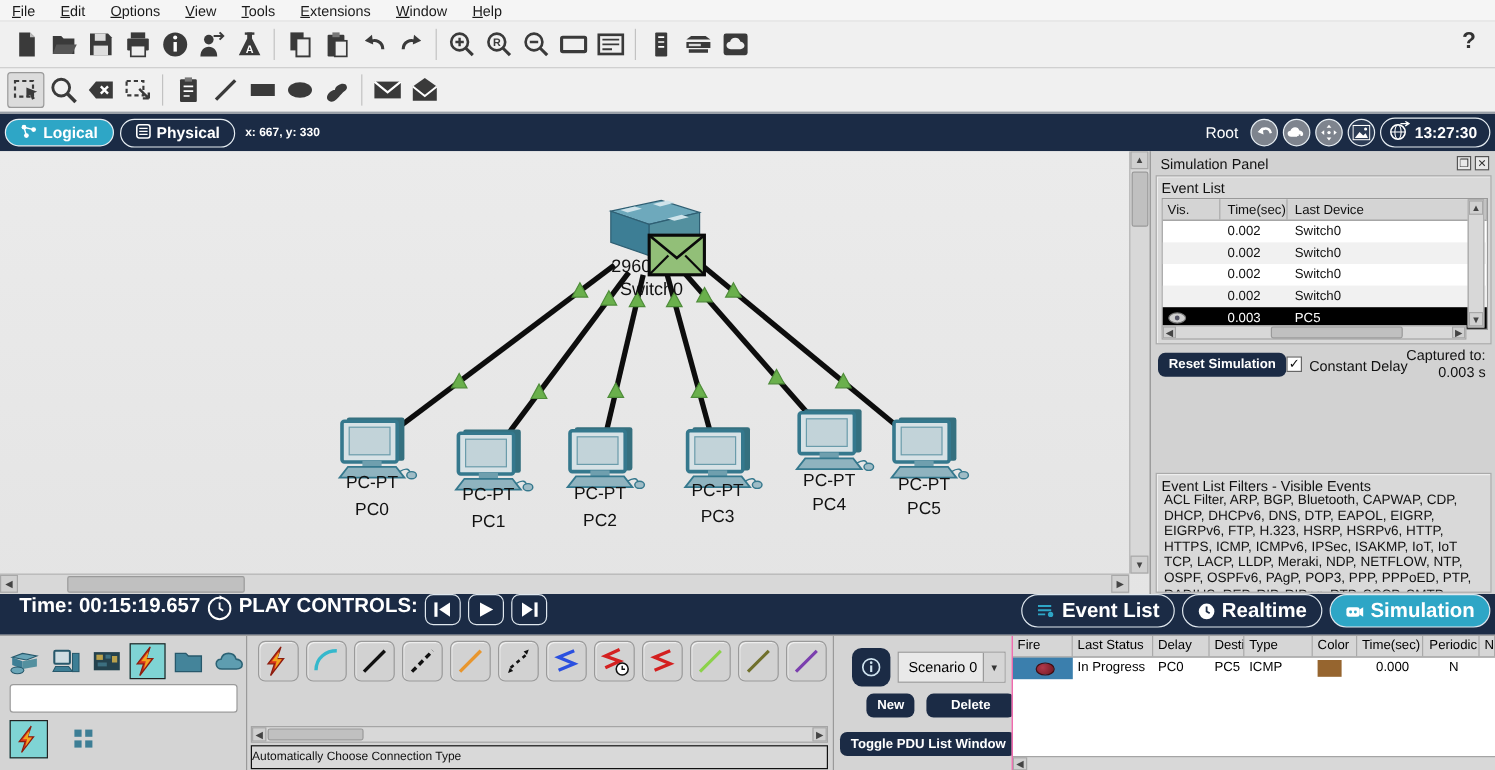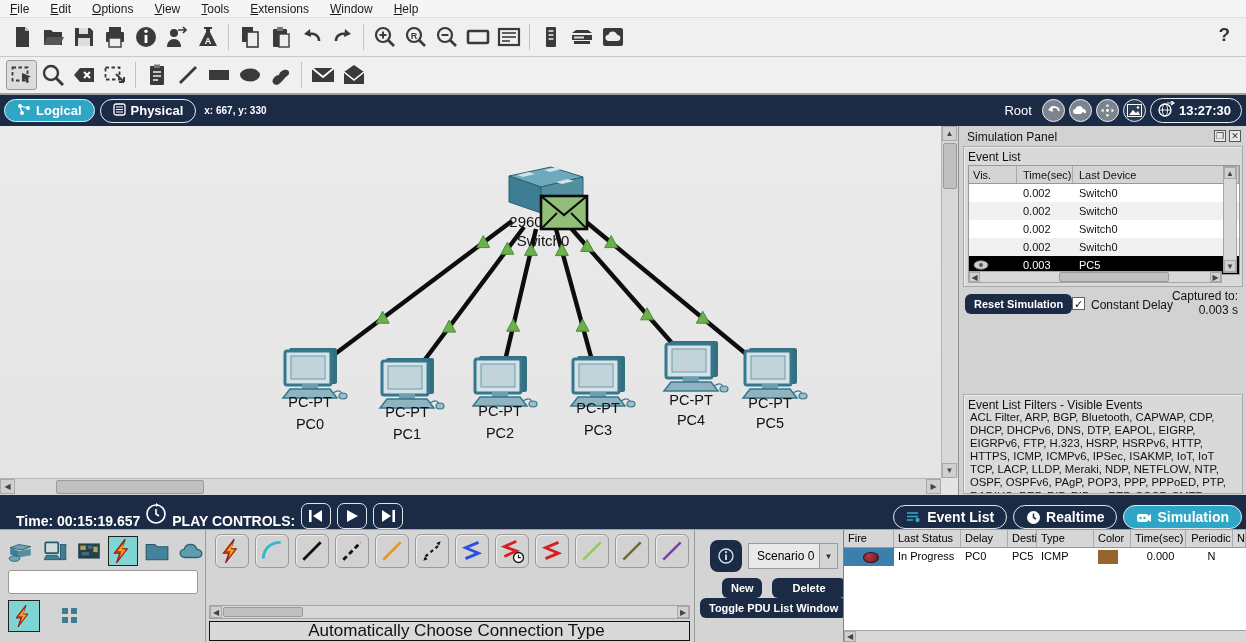--- a/index.html
+++ b/index.html
@@ -69,40 +69,40 @@
   .play-btn { width:30px; height:28px; background:#1b2b45; border-radius:5px; margin:0 2px;
               display:inline-flex; align-items:center; justify-content:center; }
   .play-btn.hl { background:#2ea6c6; box-shadow:0 0 0 2px #bfe6f0; }
   .slider-track { position:absolute; left:6px; right:6px; height:4px; background:#bbb;
                   border:1px solid #999; border-radius:2px; }
   .slider-handle { position:absolute; width:16px; height:14px; background:#e3e3e3; border:1px solid #888;
                    border-radius:4px; top:-6px; }
   #filters-text { position:absolute; left:6px; top:16px; width:268px; font-size:11.3px; line-height:13.1px; color:#111; }
 
   
-  #statusbar { height:34px; background:#1b2b45; display:flex; align-items:flex-end; color:#fff; font-size:14px; }
+  #statusbar { height:34px; background:#1b2b45; display:flex; align-items:flex-start; color:#fff; font-size:17px; }
   #sb-time { margin-left:16px; font-weight:bold; }
   .sb-sq-btn { width:30px; height:26px; border:1.5px solid #dfe7ee; border-radius:7px; margin:0 3px;
                display:flex; align-items:center; justify-content:center; }
   .sb-pill { display:flex; align-items:center; gap:5px; border:1.5px solid #dfe7ee; border-radius:14px;
              padding:3px 12px; font-weight:bold; margin-left:6px; white-space:nowrap; }
   .sb-pill.cyan-bg { background:#2ea6c6; }
 
   
   #bottombar { height:113px; position:relative; background:#d4d4d4; border-top:1px solid #a0a0a0; }
   .pal-icon { width:30px; height:30px; display:flex; align-items:center; justify-content:center; }
   .pal-icon.sel { background:#7fd4d4; border:1px solid #222; }
   #pal-search { position:absolute; left:8px; top:40px; width:190px; height:24px; border:1px solid #9a9a9a;
                 border-radius:3px; background:#fff; font-family:inherit; font-size:12px; padding:0 6px; }
   .vdiv { position:absolute; top:0; bottom:0; width:1px; background:#9a9a9a; }
   .conn-btn { position:absolute; top:4px; width:34px; height:34px; background:#d2d2d2; border:1px solid #9a9a9a;
               border-radius:6px; display:flex; align-items:center; justify-content:center;
               box-shadow:inset 1px 1px 0 #eee; }
   #conn-hint { position:absolute; left:209px; top:91px; width:481px; height:20px; border:1px solid #111;
-               background:#d9d9d9; text-align:center; font-size:17px; line-height:18px; color:#111;padding-left:14px; }
+               background:#d9d9d9; font-size:10px; line-height:18px; color:#111; }
   #scenario-select { position:absolute; left:748px; top:13px; width:90px; height:26px; background:#e9e9e9;
                      border:1px solid #9a9a9a; font-size:12px; display:flex; align-items:center; }
   #scenario-select .val { flex:1; padding-left:8px; }
   #scenario-select .dd { width:18px; height:24px; background:#d5d5d5; border-left:1px solid #9a9a9a;
                          display:flex; align-items:center; justify-content:center; font-size:8px; color:#333; }
   
   #pdulist { position:absolute; left:843px; top:0; width:403px; height:113px; background:#fff;
              border-left:1px solid #ec4899; font-size:11px; overflow:hidden; }
   .pdu-row { display:flex; height:18px; line-height:17px; }
   .pdu-head { background:#d6d6d6; border-bottom:1px solid #999; }
@@ -793,21 +793,21 @@
           <rect x="7.1" y="6.5" width="1.8" height="5.5" fill="#cfe3ef"></rect>
           <circle cx="8" cy="4.2" r="1.1" fill="#cfe3ef"></circle>
         </svg>
     </div>
     <div id="scenario-select">
       <span class="val">Scenario 0</span>
       <span class="dd">▼</span>
     </div>
     <button class="navy-btn" style="position:absolute; left:722px; top:48px; width:40px;">New</button>
     <button class="navy-btn" style="position:absolute; left:772px; top:48px; width:74px;">Delete</button>
-    <button class="navy-btn" style="position:absolute; left:700px; top:68px;">Toggle PDU List Window</button>
+    <button class="navy-btn" style="position:absolute; left:700px; top:80px;">Toggle PDU List Window</button>
 
     <div id="pdulist">
       <div id="pdu-head" class="pdu-row pdu-head">
           <div class="pc-fire">Fire</div>
           <div class="pc-status">Last Status</div>
           <div class="pc-src">Delay</div>
           <div class="pc-dst">Desti</div>
           <div class="pc-type">Type</div>
           <div class="pc-color">Color</div>
           <div class="pc-time">Time(sec)</div>

